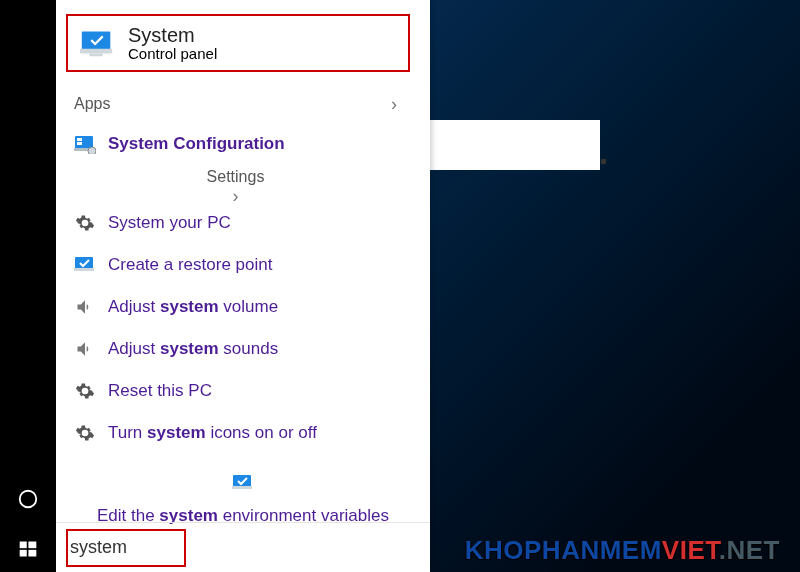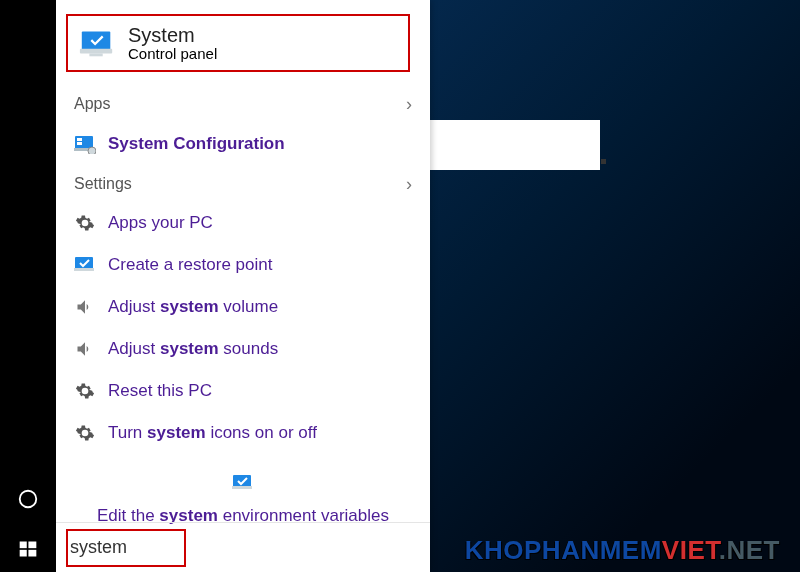--- a/index.html
+++ b/index.html
@@ -43,27 +43,27 @@
   position: absolute; top: 14px; left: 10px; right: 20px;
   height: 58px; display: flex; align-items: center;
   padding: 4px 8px;
   border: 2px solid #cc0000;
 }
 .bm-icon { width: 42px; height: 42px; display: flex; align-items: center; justify-content: center; }
 .bm-text { margin-left: 10px; }
 .bm-title { font-size: 20px; color: #222; }
 .bm-sub { font-size: 15px; color: #000000; margin-top: -2px; }
 .section-hdr {
-  position: absolute; left: 18px; right: 18px; height: 32px;
+  position: absolute; left: 18px; right: 33px; height: 32px;
   display: flex; justify-content: space-between; align-items: center;
   color: #555; font-size: 16px;
 }
 .section-hdr .chev { color: #777; font-size: 18px; }
 .hdr-apps { top: 88px; }
-.hdr-settings { top: 168px; }
+.hdr-settings { top: 168px; flex-direction: column; }
 .result-row {
   position: absolute; left: 18px; right: 18px; height: 38px;
   display: flex; align-items: center; gap: 12px;
   font-size: 17px; color: #4c1d95;
 }
 .result-row .ic { width: 22px; height: 22px; flex: 0 0 22px; display: flex; align-items: center; justify-content: center; }
 .result-row b { font-weight: 600; }
 .r-sysconf { top: 125px; }
 .r-about   { top: 204px; }
 .r-restore { top: 246px; }
@@ -157,21 +157,21 @@
       <span>Settings</span>
       <span class="chev">›</span>
     </div>
 
     <div class="result-row r-about">
       <span class="ic">
         <svg width="20" height="20" viewBox="0 0 24 24">
             <path fill="#555" d="M12 8a4 4 0 1 0 0 8 4 4 0 0 0 0-8zm9 4a7 7 0 0 1-.1 1.2l2 1.6-2 3.4-2.4-1a7 7 0 0 1-2 1.2l-.4 2.6h-4l-.4-2.6a7 7 0 0 1-2-1.2l-2.4 1-2-3.4 2-1.6A7 7 0 0 1 3 12a7 7 0 0 1 .1-1.2l-2-1.6 2-3.4 2.4 1a7 7 0 0 1 2-1.2L8 3h4l.4 2.6a7 7 0 0 1 2 1.2l2.4-1 2 3.4-2 1.6A7 7 0 0 1 21 12z"></path>
           </svg>
       </span>
-      <span>Apps your PC</span>
+      <span>System your PC</span>
     </div>
 
     <div class="result-row r-restore">
       <span class="ic">
         <svg width="22" height="18" viewBox="0 0 22 18">
           <rect x="1" y="1" width="18" height="12" rx="1" fill="#1e88e5"></rect>
           <path d="M6 7 l3 3 l6 -6" stroke="#fff" stroke-width="2" fill="none"></path>
           <rect x="0" y="12" width="20" height="3" fill="#cfd8dc"></rect>
         </svg>
       </span>

